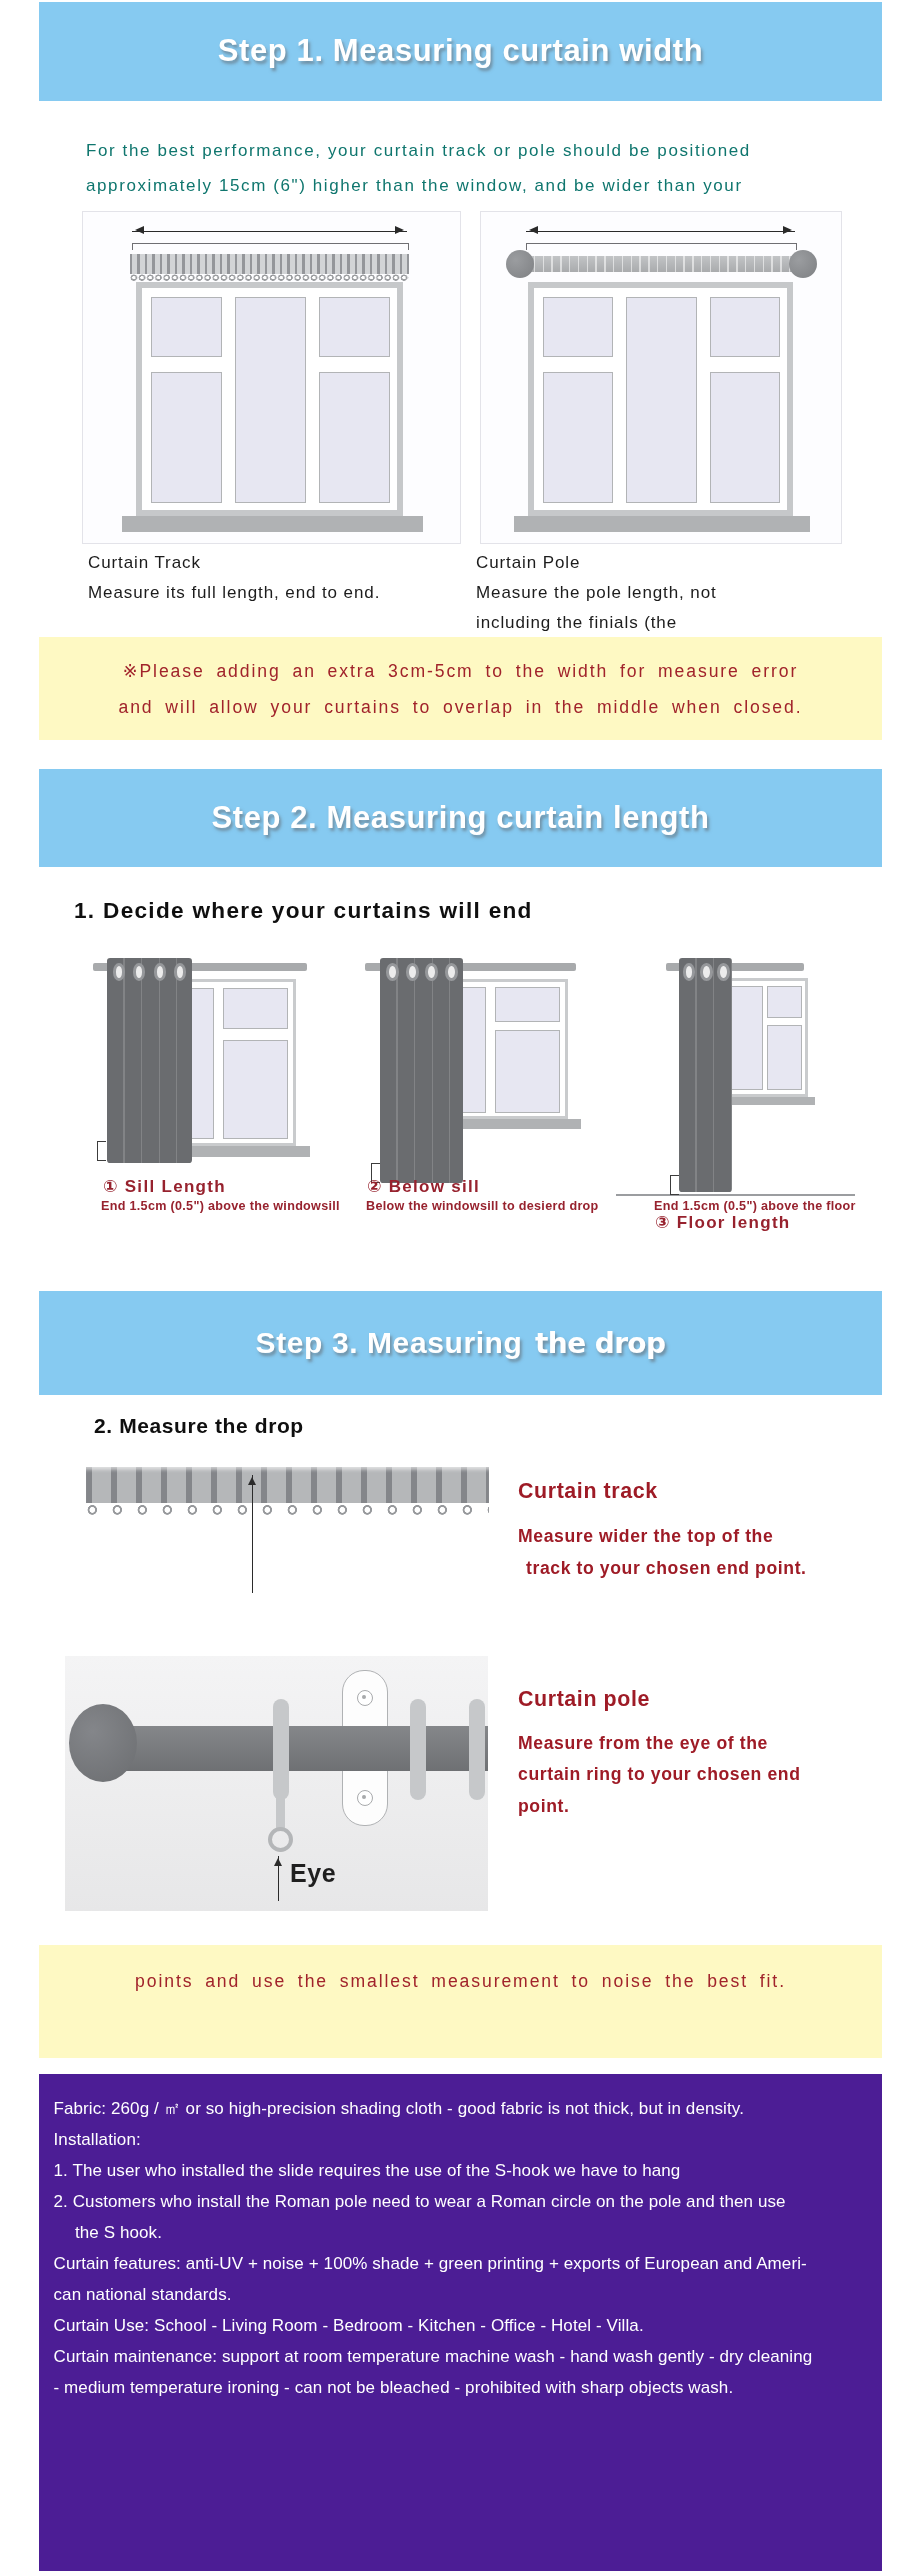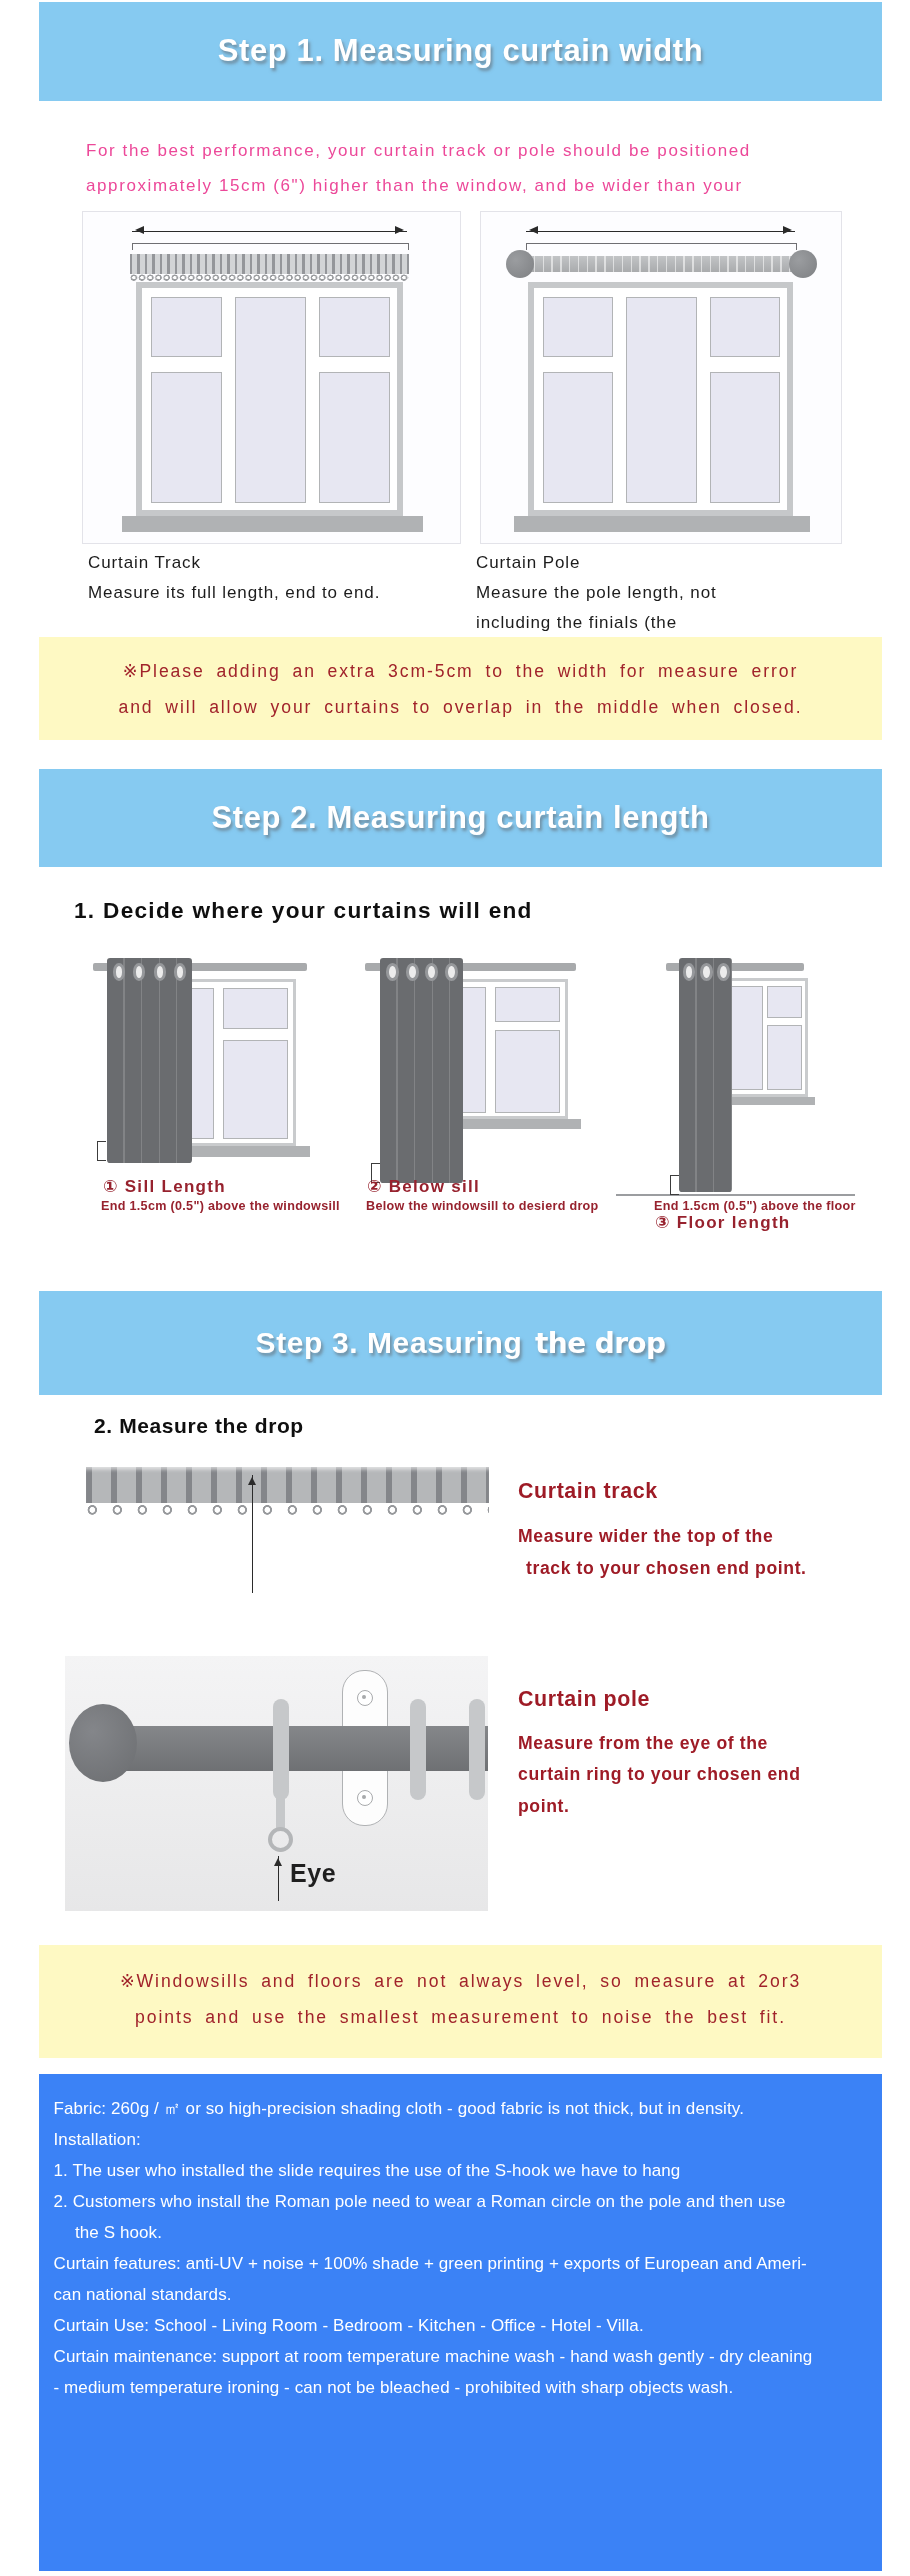--- a/index.html
+++ b/index.html
@@ -10,21 +10,21 @@
   
   .banner{position:absolute;left:39px;width:843px;background:#86CAF1;
           display:flex;align-items:center;justify-content:center;}
   .banner-text{color:#fff;font-weight:bold;font-size:31px;letter-spacing:0.6px;
                text-shadow:1.9px 2.5px 3.1px rgba(100,110,120,.65);}
   .banner-sub{color:#fff;font-weight:bold;font-family:"DejaVu Sans",sans-serif;
               font-size:28px;letter-spacing:-0.6px;margin-left:12.6px;
               text-shadow:1.9px 2.5px 3.1px rgba(100,110,120,.65);}
 
   
-  .intro-line{font-size:17px;color:#ec4899;letter-spacing:1.6px;line-height:35px;white-space:nowrap;}
+  .intro-line{font-size:17px;color:#0f766e;letter-spacing:1.6px;line-height:35px;white-space:nowrap;}
   .cap-line{font-size:17px;color:#1c1c1c;letter-spacing:0.9px;line-height:30px;white-space:nowrap;}
   .h-black{font-weight:bold;color:#0f0f0f;white-space:nowrap;}
   .note-box{position:absolute;left:39px;width:843px;background:#fef9c3;text-align:center;}
   .note-line{font-size:17.6px;color:#A1232B;letter-spacing:1.9px;word-spacing:5px;line-height:36px;white-space:nowrap;}
   .red-h{position:absolute;font-size:21.4px;font-weight:bold;color:#9E1B26;letter-spacing:0.6px;white-space:nowrap;}
   .red-t{position:absolute;font-size:17.6px;font-weight:bold;color:#9E1B26;letter-spacing:0.6px;white-space:nowrap;}
   .cap-title{position:absolute;font-size:17px;font-weight:bold;color:#97222E;letter-spacing:1.3px;white-space:nowrap;}
   .cap-desc{position:absolute;font-size:12.6px;font-weight:bold;color:#97222E;letter-spacing:0.3px;white-space:nowrap;}
 
   
@@ -77,21 +77,21 @@
   .plaque{position:absolute;background:#fdfdfd;border:1.3px solid #b0b2b4;border-radius:22px;}
   .screw{position:absolute;width:14px;height:14px;border:1.3px solid #a8aaac;border-radius:50%;background:#fff;}
   .screw::after{content:'';position:absolute;left:3.8px;top:3.8px;width:3.8px;height:3.8px;border-radius:50%;background:#a8aaac;}
   .pole3{position:absolute;background:linear-gradient(180deg,#85878a,#6e7073);}
   .ball3{position:absolute;border-radius:50%;background:radial-gradient(circle at 35% 35%,#84868a,#6b6d70);}
   .ring3{position:absolute;width:16.4px;height:101px;border-radius:8.2px;background:#c6c8ca;}
   .eyering{position:absolute;width:25px;height:25px;border:4.4px solid #b4b6b8;border-radius:50%;box-sizing:border-box;}
   .eye-label{position:absolute;font-size:25px;font-weight:bold;color:#1f1f1f;letter-spacing:0.6px;}
 
   
-  .infobox{position:absolute;left:39px;width:843px;background:#3b82f6;box-sizing:border-box;
+  .infobox{position:absolute;left:39px;width:843px;background:#4c1d95;box-sizing:border-box;
            padding:19px 19px 0 14.5px;}
   .info-line{font-size:17px;color:#ffffff;line-height:31px;letter-spacing:0.1px;white-space:nowrap;overflow:hidden;}
   .info-indent{padding-left:21.4px;}
 </style>
 </head>
 <body>
 
 <div class="page">
 
   <div class="banner" style="top:1.9px;height:99px;">
@@ -262,21 +262,20 @@
     <div class="varrow" style="left:213px;top:200px;height:45px;"></div>
     <div class="eye-label" style="left:225px;top:203px;">Eye</div>
   </div>
 
   <div class="red-h" style="left:518px;top:1687px;">Curtain pole</div>
   <div class="red-t" style="left:518px;top:1733px;">Measure from the eye of the</div>
   <div class="red-t" style="left:518px;top:1764px;">curtain ring to your chosen end</div>
   <div class="red-t" style="left:518px;top:1796px;">point.</div>
 
   <div class="note-box" style="top:1945px;height:113px;padding-top:17.6px;box-sizing:border-box;">
-    <div class="note-line">※Windowsills and floors are not always level, so measure at 2or3</div>
     <div class="note-line">points and use the smallest measurement to noise the best fit.</div>
   </div>
 
   <div class="infobox" style="top:2074px;height:497px;">
     <div class="info-line">Fabric: 260g / ㎡ or so high-precision shading cloth - good fabric is not thick, but in density.</div>
     <div class="info-line">Installation:</div>
     <div class="info-line">1. The user who installed the slide requires the use of the S-hook we have to hang</div>
     <div class="info-line">2. Customers who install the Roman pole need to wear a Roman circle on the pole and then use</div>
     <div class="info-line info-indent">the S hook.</div>
     <div class="info-line">Curtain features: anti-UV + noise + 100% shade + green printing + exports of European and Ameri-</div>

